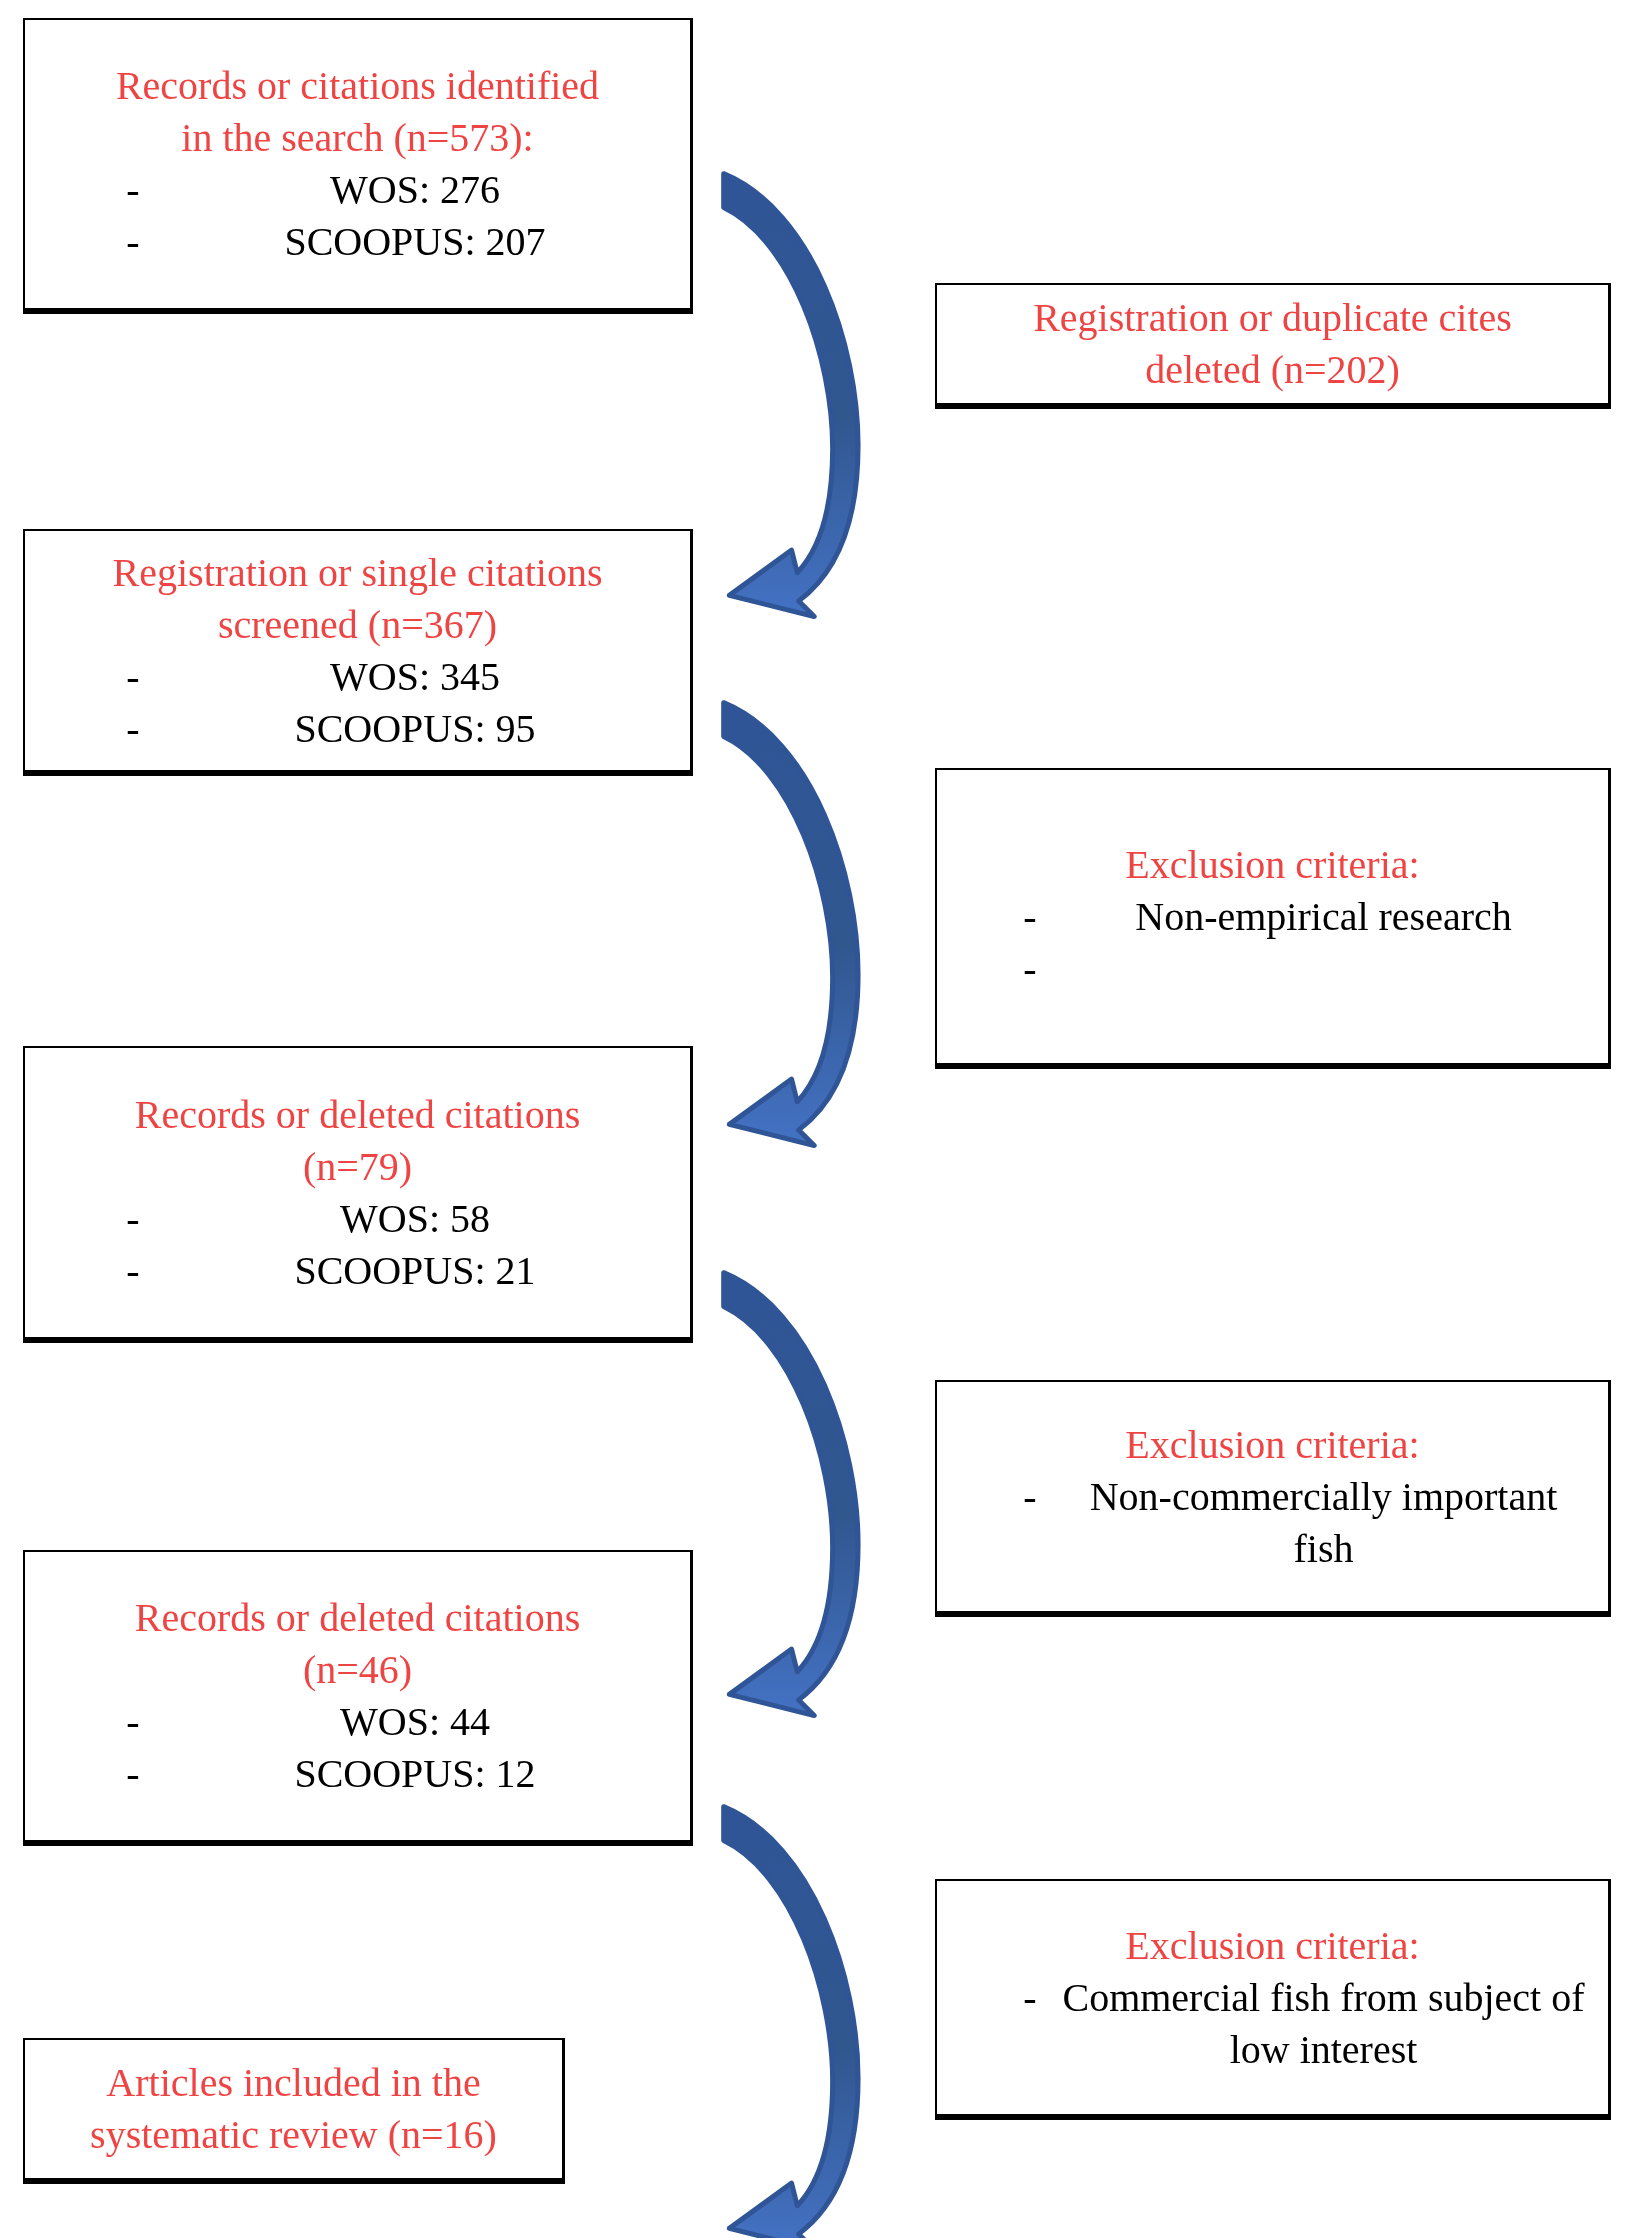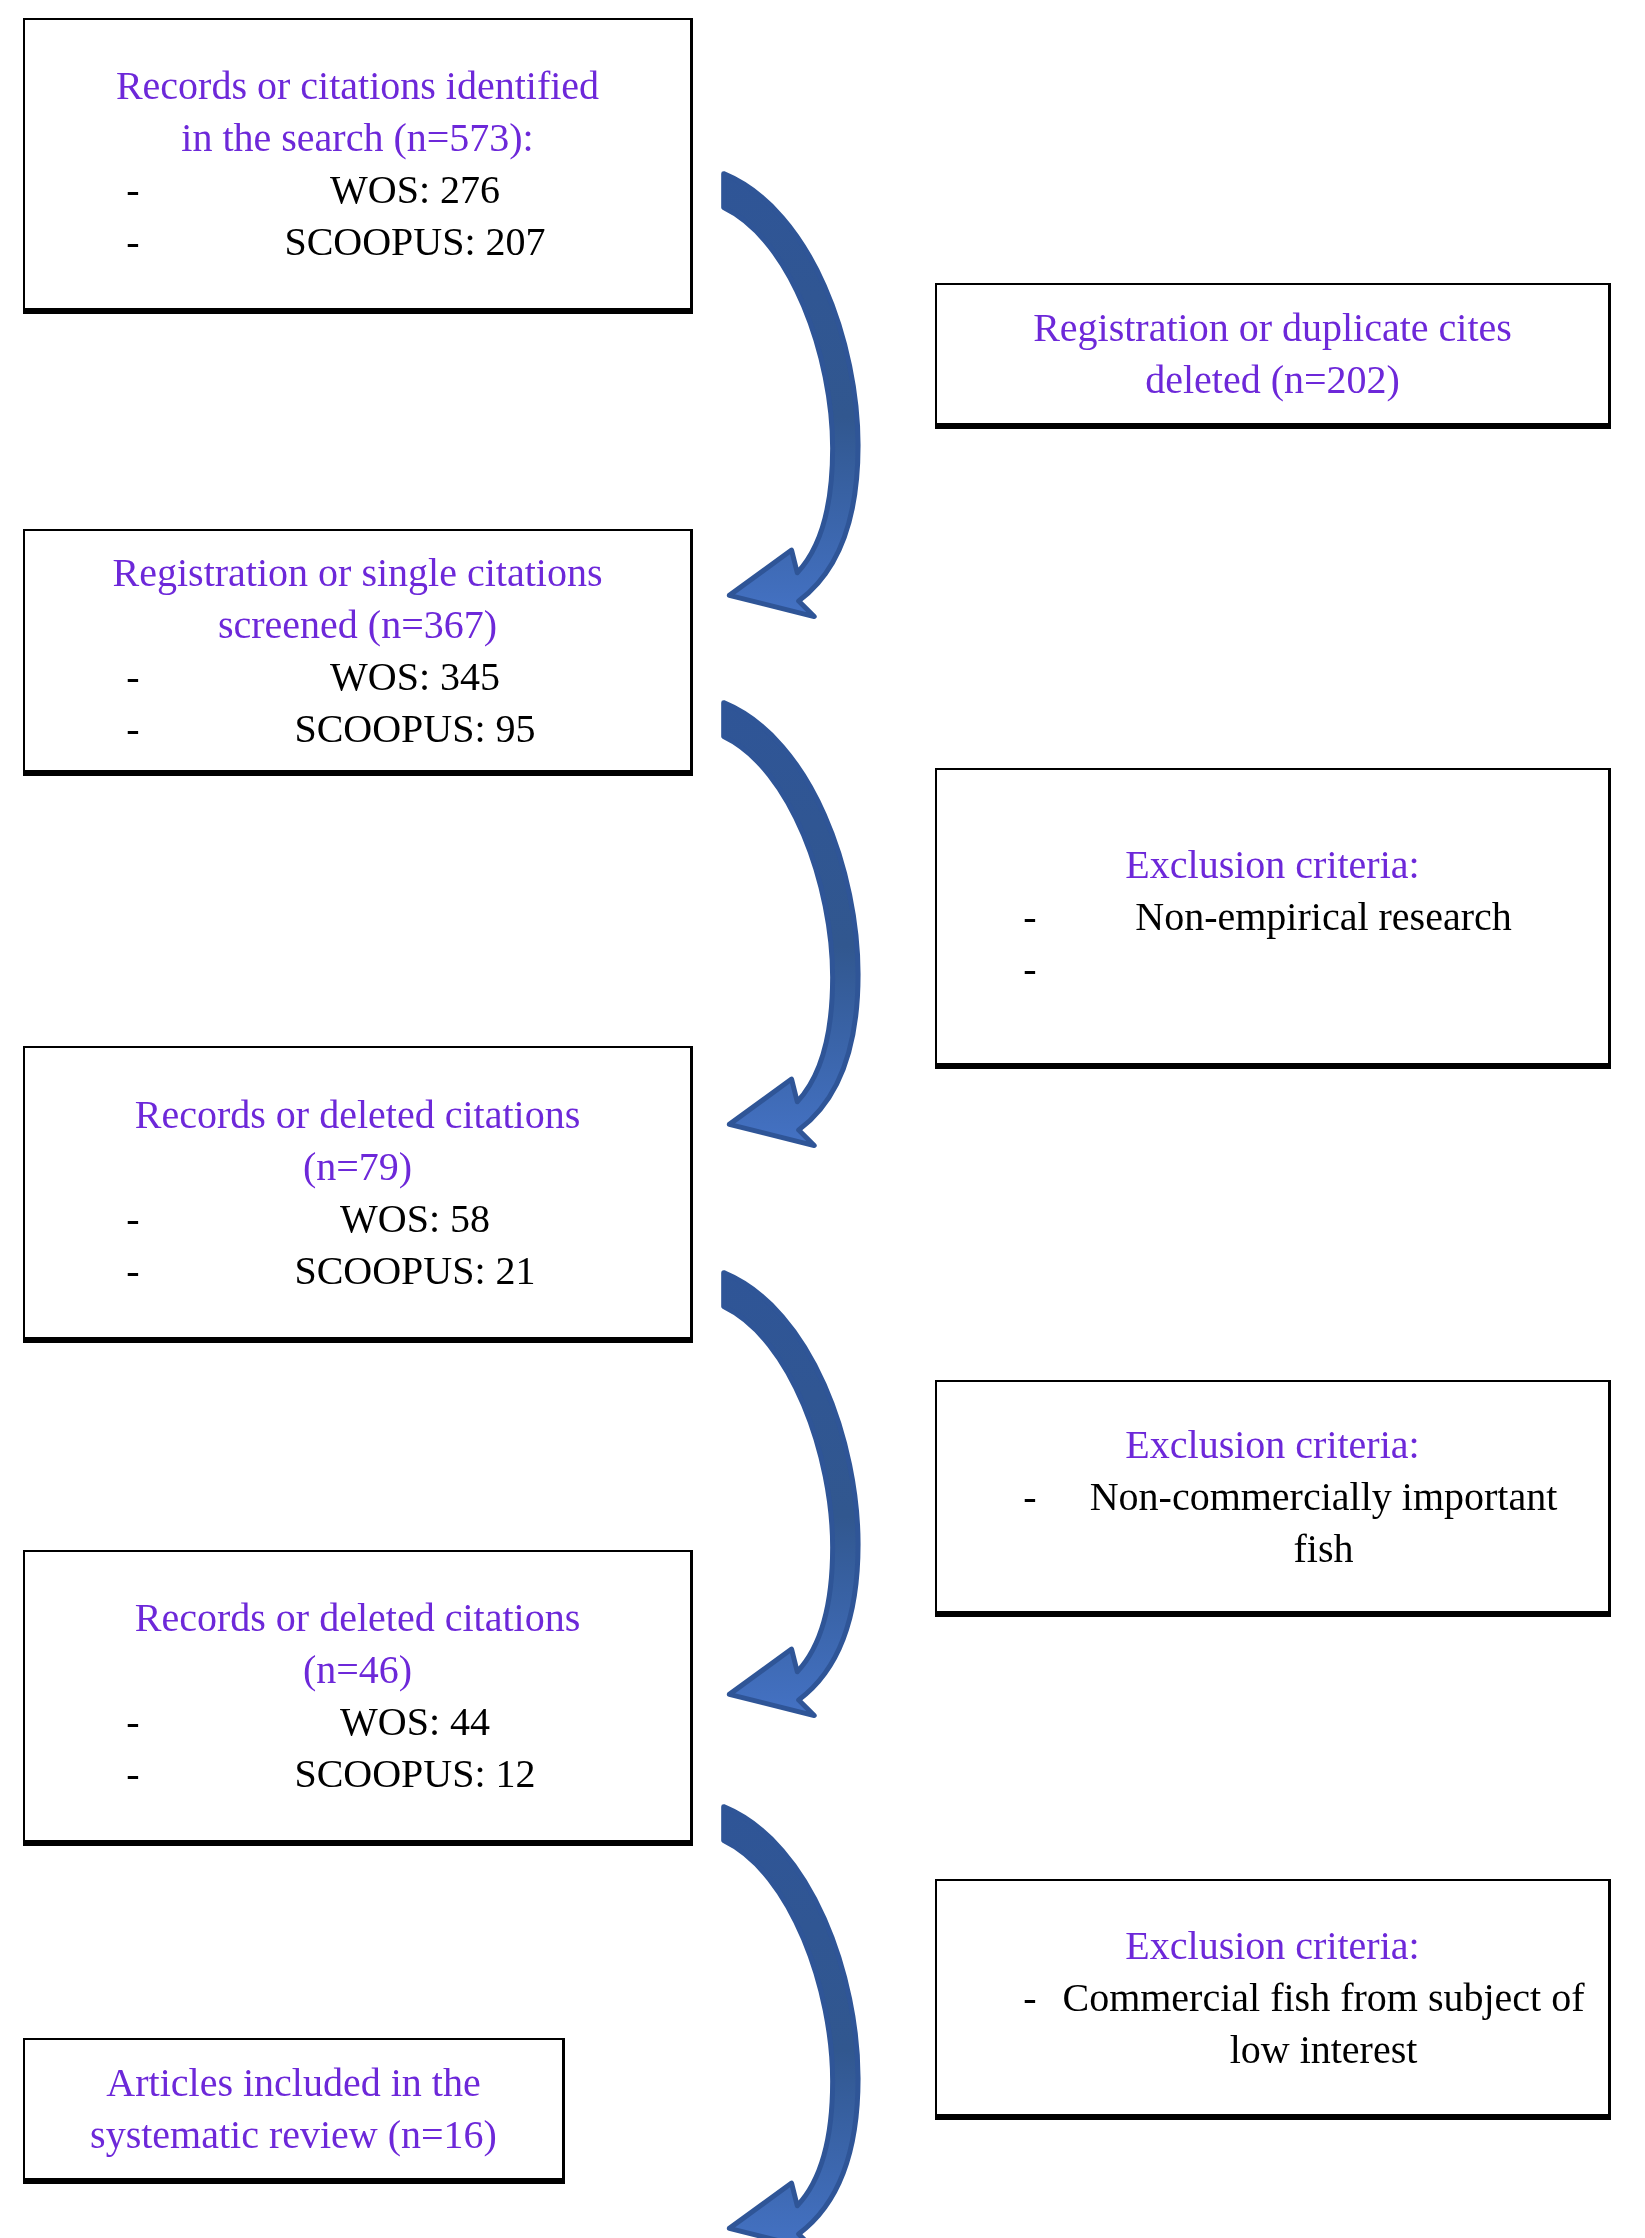--- a/index.html
+++ b/index.html
@@ -29,21 +29,21 @@
     justify-content: center;
     align-items: stretch;
   }
   .flowbox .bodywrap {
     padding: 0 18.4px;
   }
   .line {
     text-align: center;
     font-size: 40px;
     line-height: 1.30;
-    color: #6d28d9;
+    color: #ef4444;
     white-space: nowrap;
   }
 
   
   .bullet {
     display: flex;
     align-items: baseline;
     font-size: 40px;
     line-height: 1.30;
     color: #000000;
@@ -149,21 +149,21 @@
     </div>
   </div>
 
   <div class="flowbox left-box" style="left:23px; top:2038px; width:542px; height:146px;">
     <div class="bodywrap">
       <div class="line">Articles included in the</div>
       <div class="line">systematic review (n=16)</div>
     </div>
   </div>
 
-  <div class="flowbox right-box" style="left:935px; top:283px; width:676px; height:146px;">
+  <div class="flowbox right-box" style="left:935px; top:283px; width:676px; height:126px;">
     <div class="bodywrap">
       <div class="line">Registration or duplicate cites</div>
       <div class="line">deleted (n=202)</div>
     </div>
   </div>
 
   <div class="flowbox right-box" style="left:935px; top:768px; width:676px; height:301px;">
     <div class="bodywrap">
       <div class="line">Exclusion criteria:</div>
       <div class="bullet">

